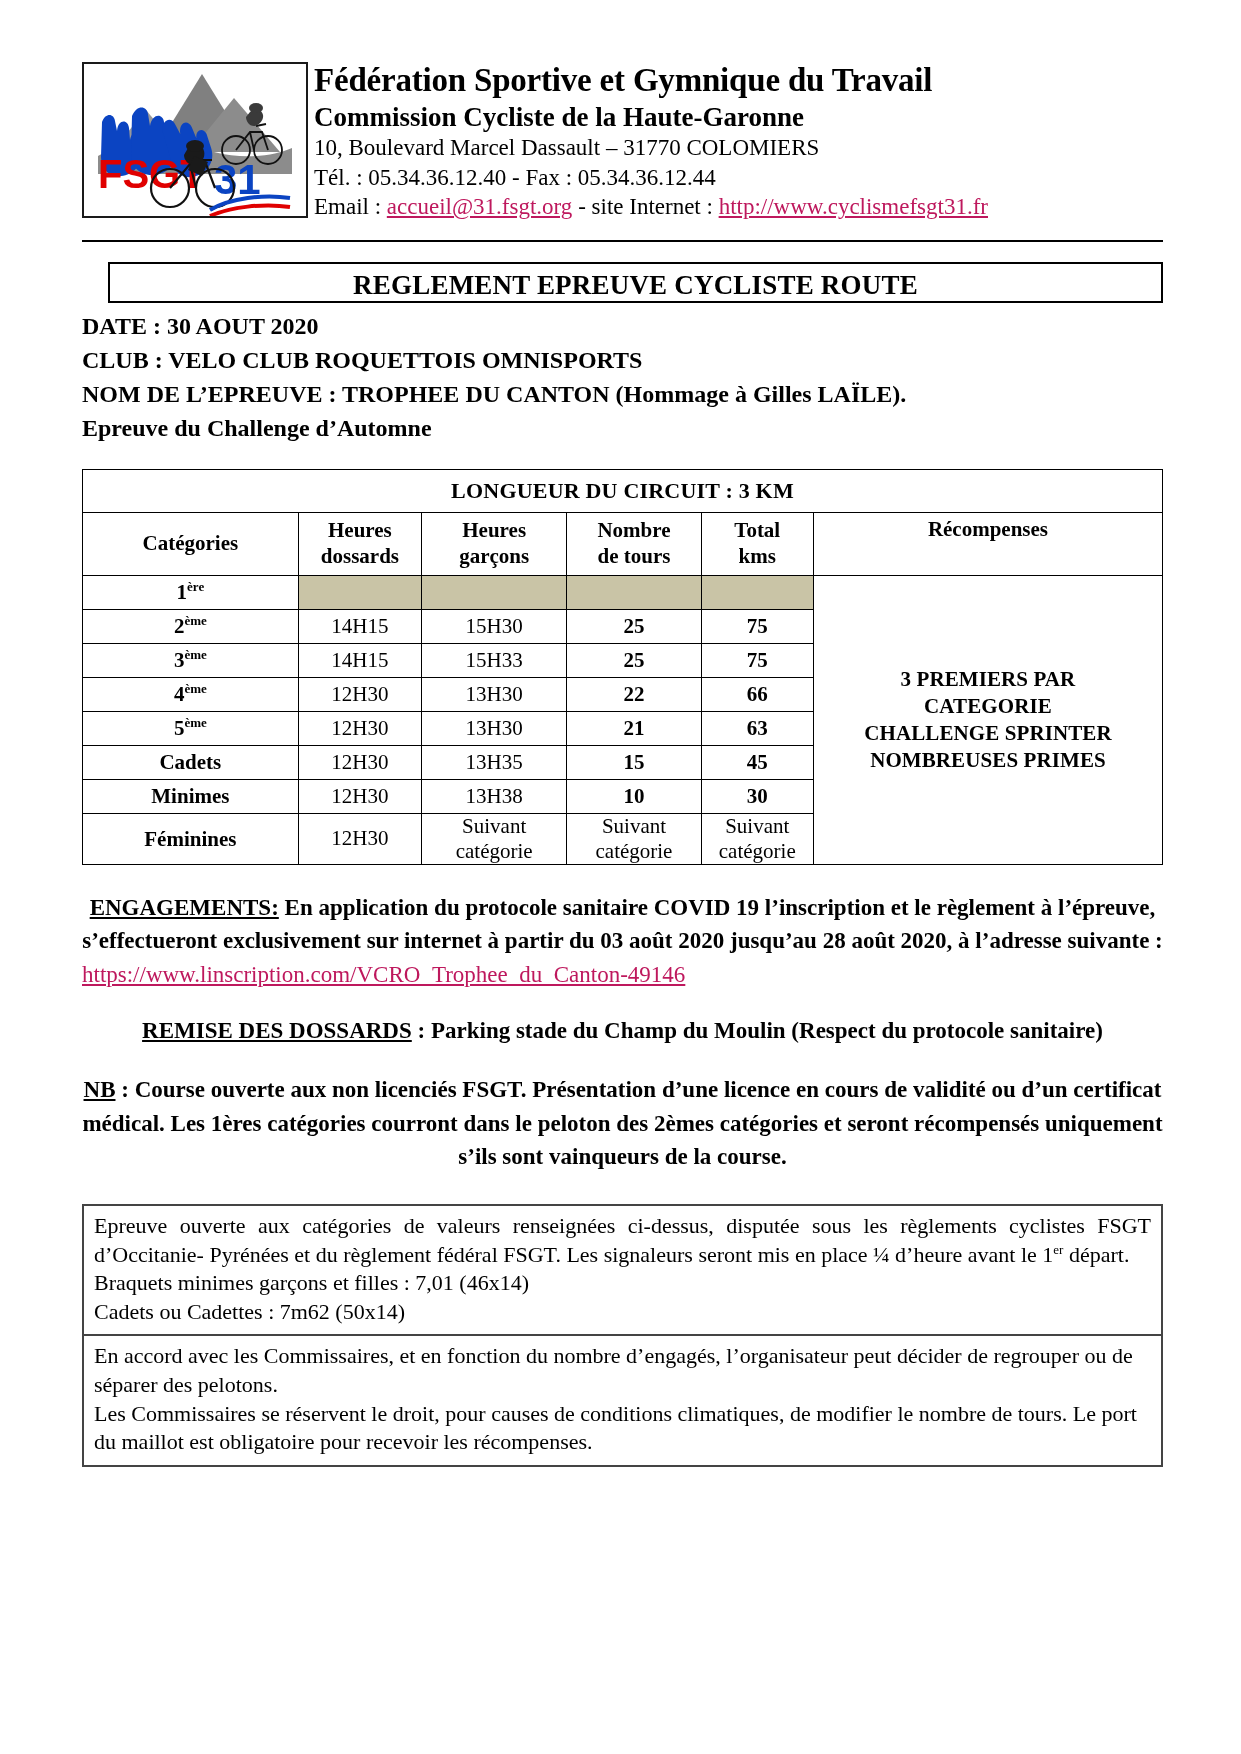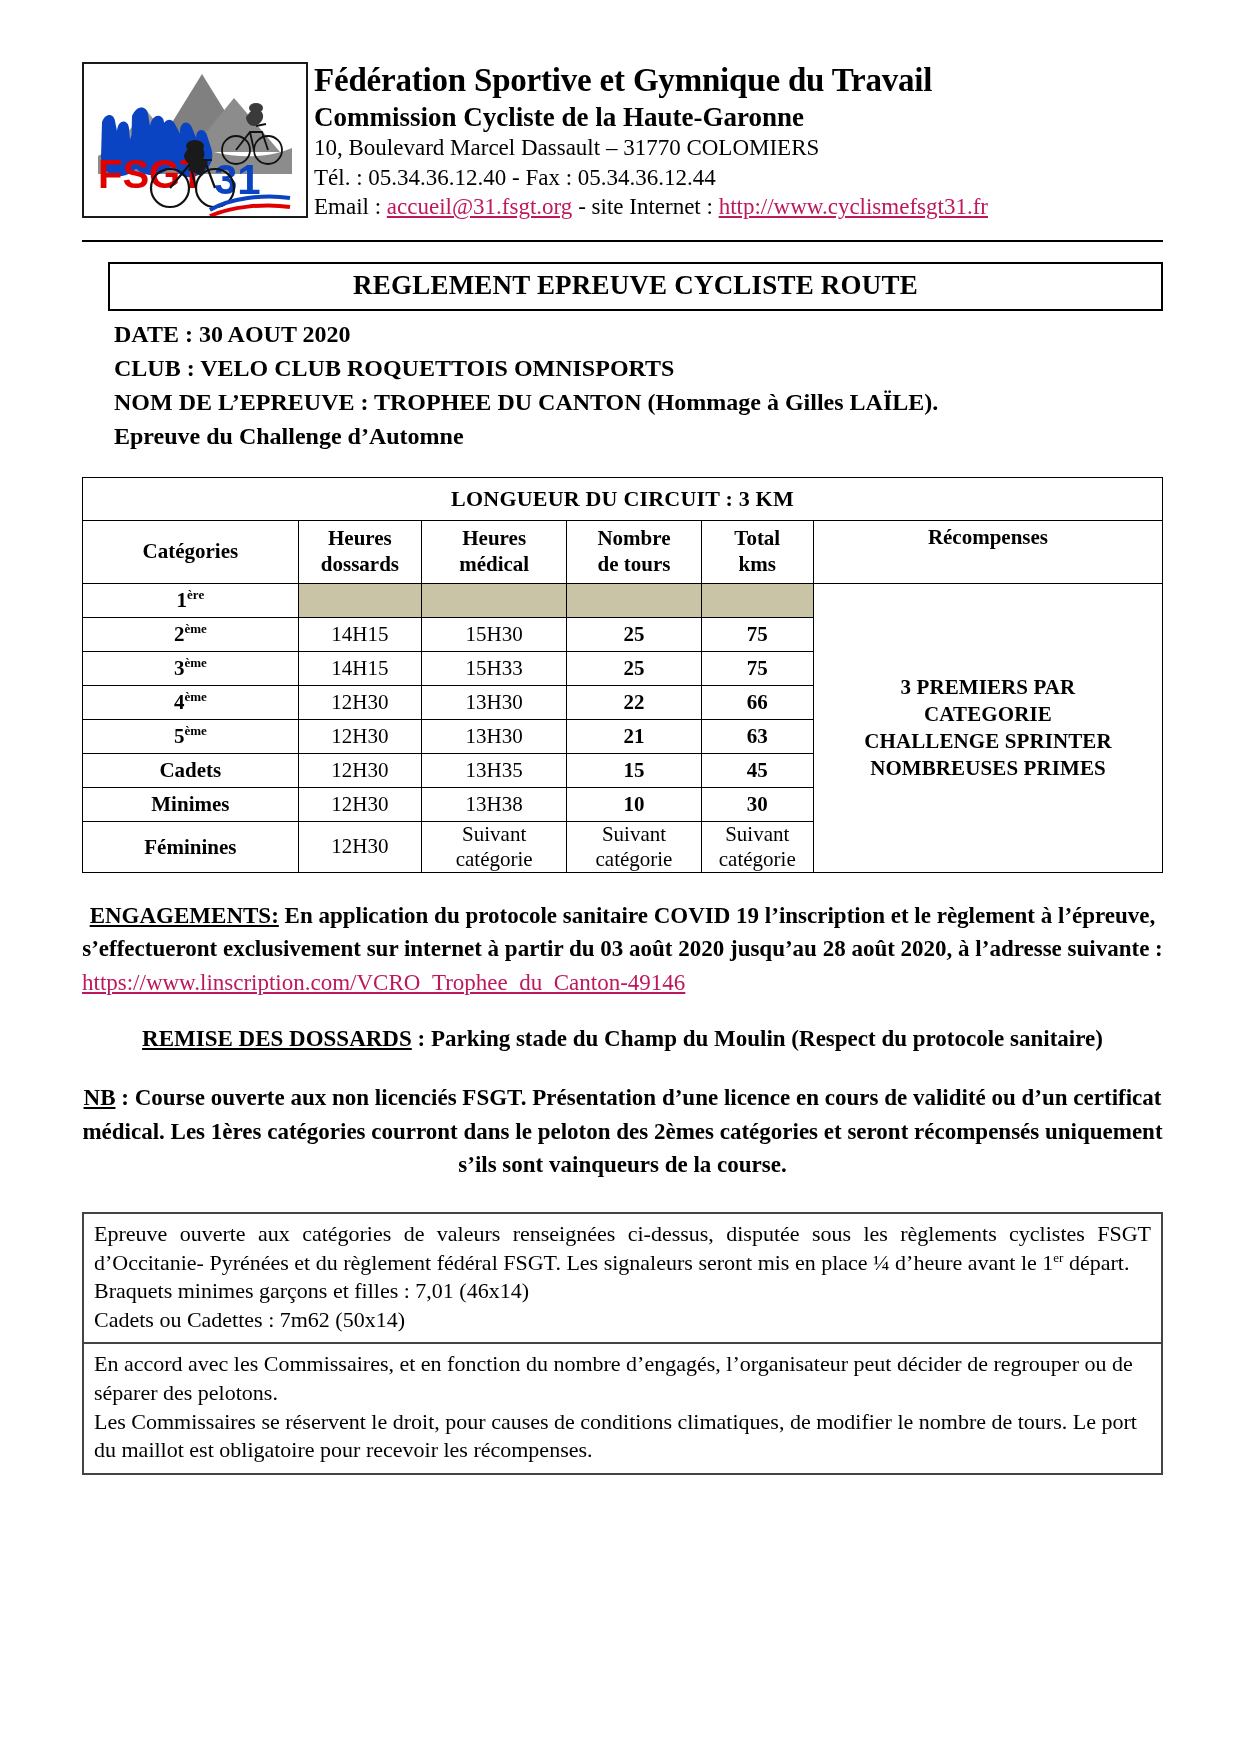--- a/index.html
+++ b/index.html
@@ -70,38 +70,37 @@
     border: none;
     border-top: 2px solid #000;
     margin: 18px 78px 0 82px;
   }
 
   
   .title-box {
     margin: 20px 78px 0 108px;
     border: 2px solid #000;
     text-align: center;
-    padding: 6px 0 8px 0;
+    padding: 6px 0 0 0;
   }
   .title-box .t {
     font-size: 27px;
     font-weight: bold;
     letter-spacing: 0.2px;
   }
 
   
   .info {
     margin: 6px 78px 0 82px;
   }
   .info .row {
     font-size: 24px;
     font-weight: bold;
     line-height: 1.42;
     white-space: nowrap;
-    margin-left: 32px;
   }
 
   
   .tbl-wrap {
     margin: 24px 78px 0 82px;
   }
   table.main {
     border-collapse: collapse;
     width: 100%;
     table-layout: fixed;
@@ -260,21 +259,21 @@
           <td colspan="6">LONGUEUR DU CIRCUIT : 3 KM</td>
         </tr>
         <tr class="head-row">
           <td>Catégories</td>
           <td>
             <div>Heures</div>
             <div>dossards</div>
           </td>
           <td>
             <div>Heures</div>
-            <div>médical</div>
+            <div>garçons</div>
           </td>
           <td>
             <div>Nombre</div>
             <div>de tours</div>
           </td>
           <td>
             <div>Total</div>
             <div>kms</div>
           </td>
           <td style="vertical-align:top;padding-top:4px">Récompenses</td>

